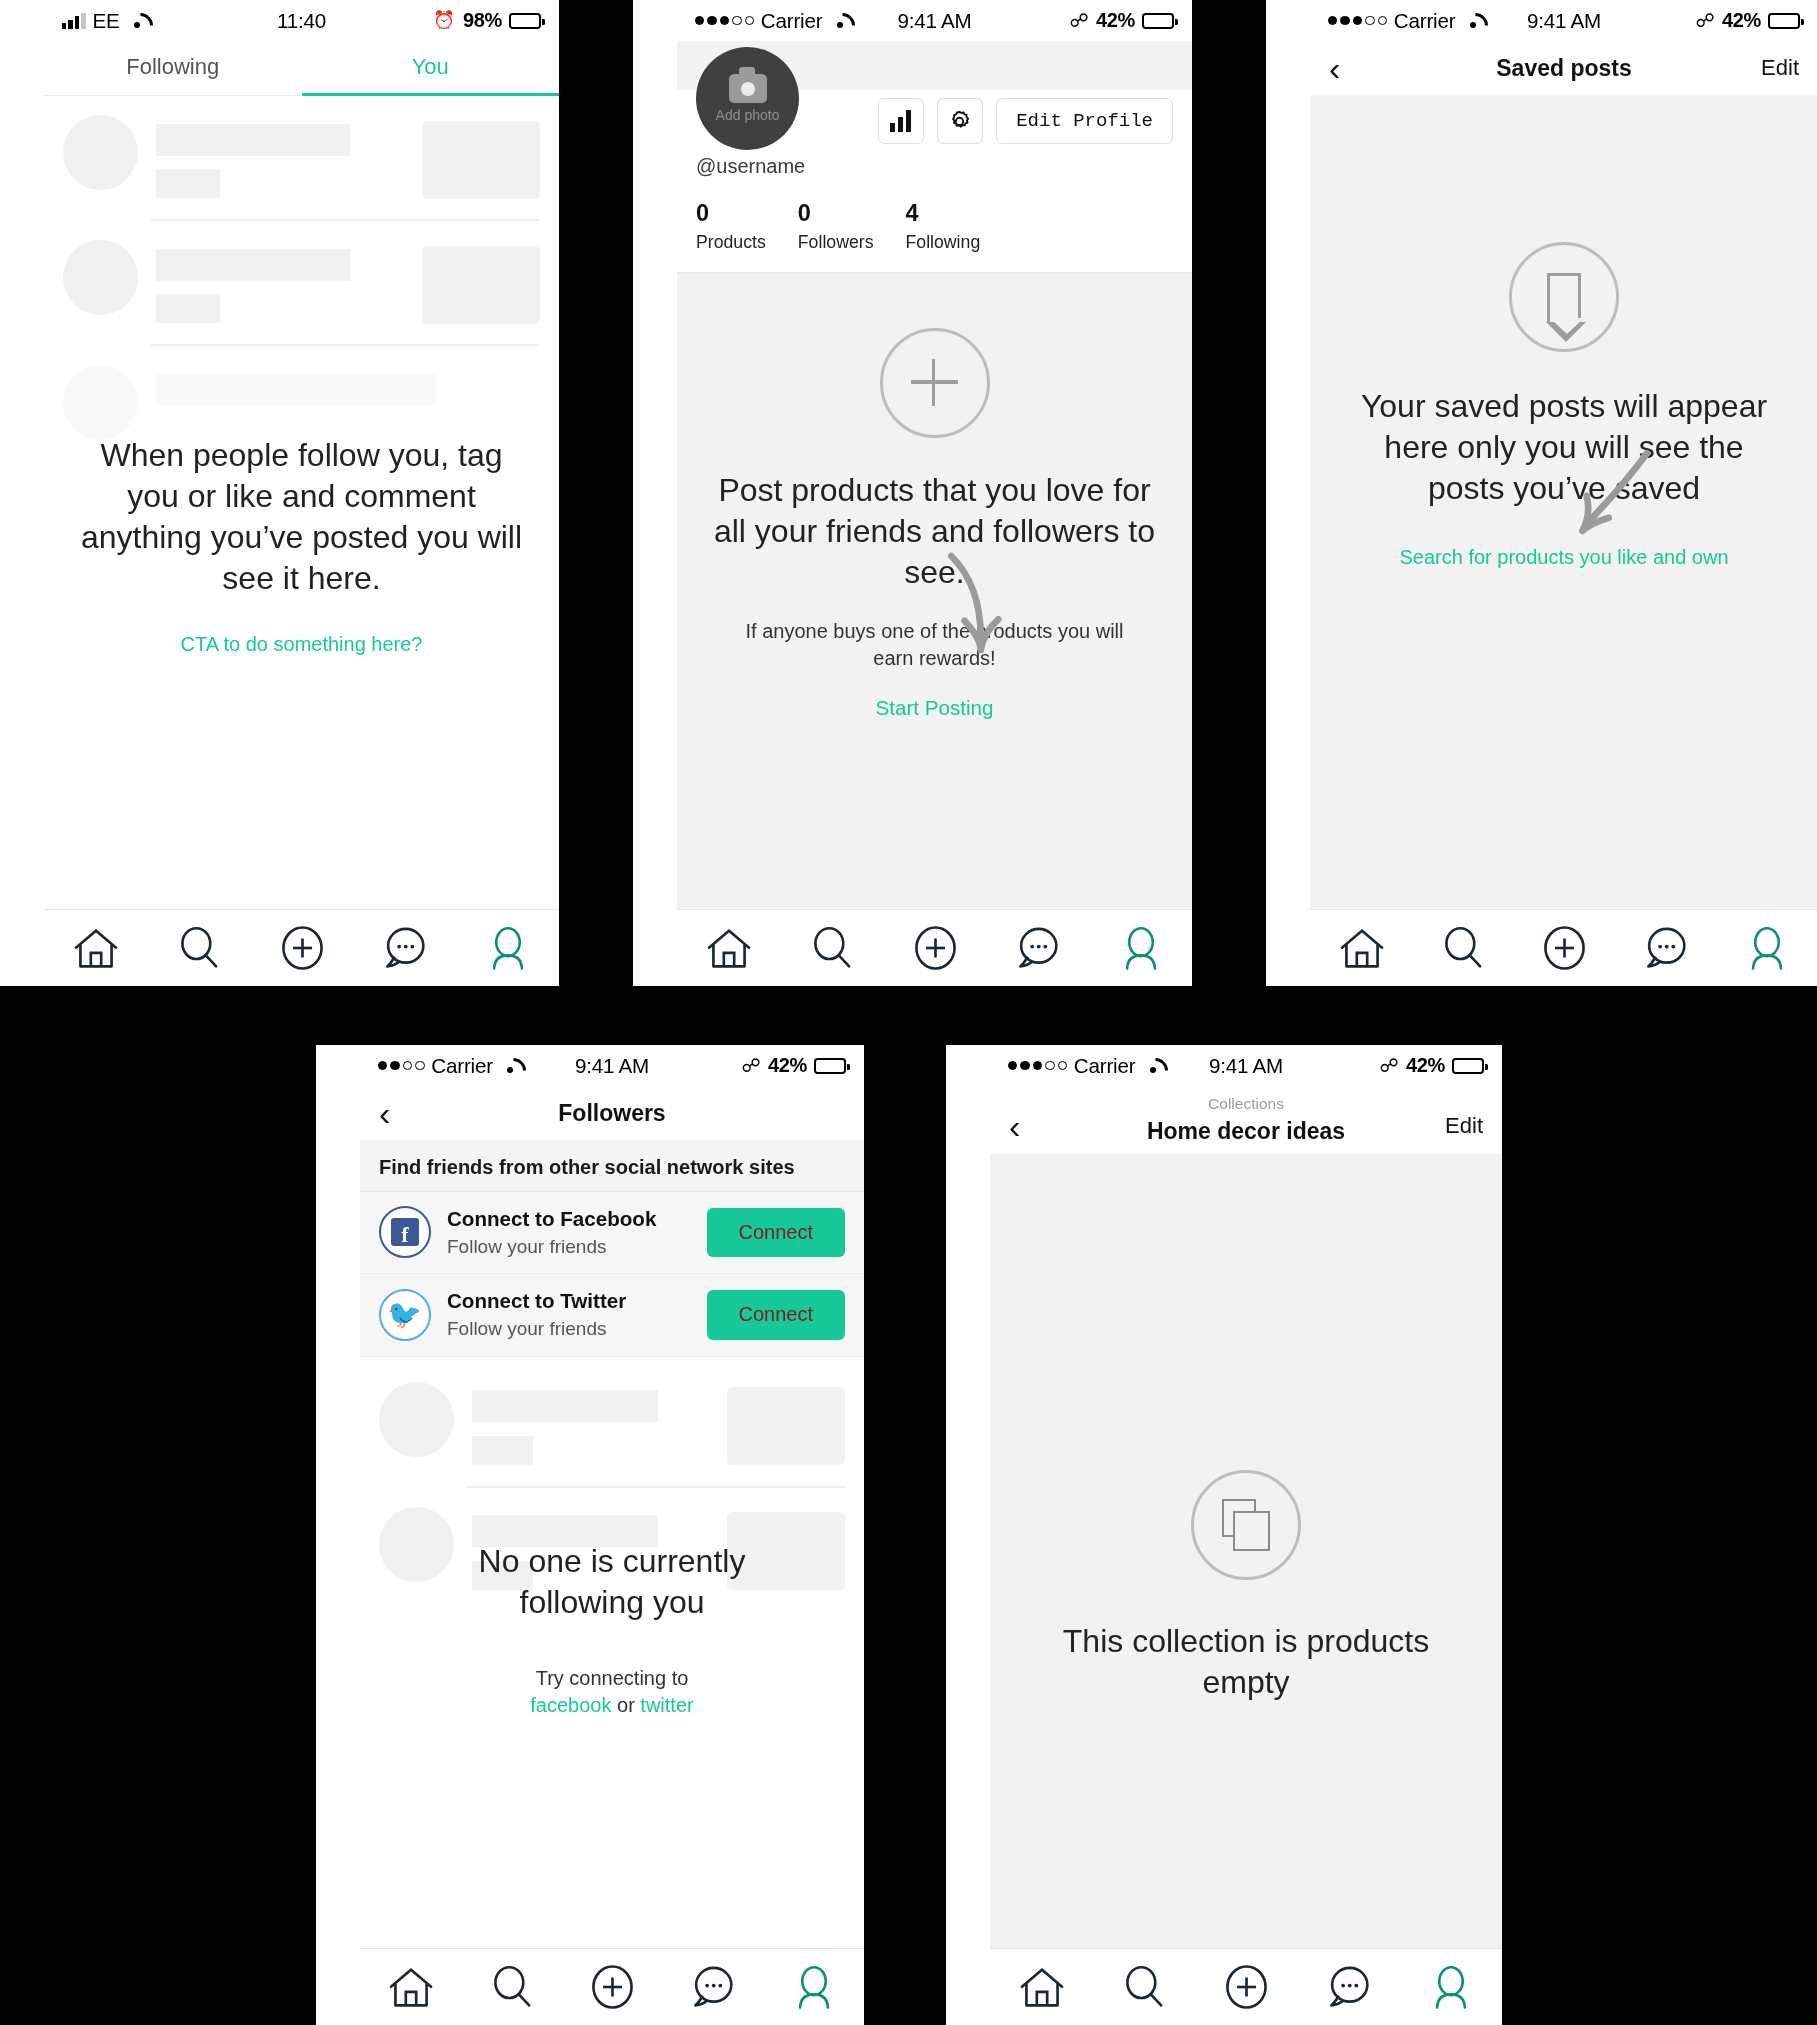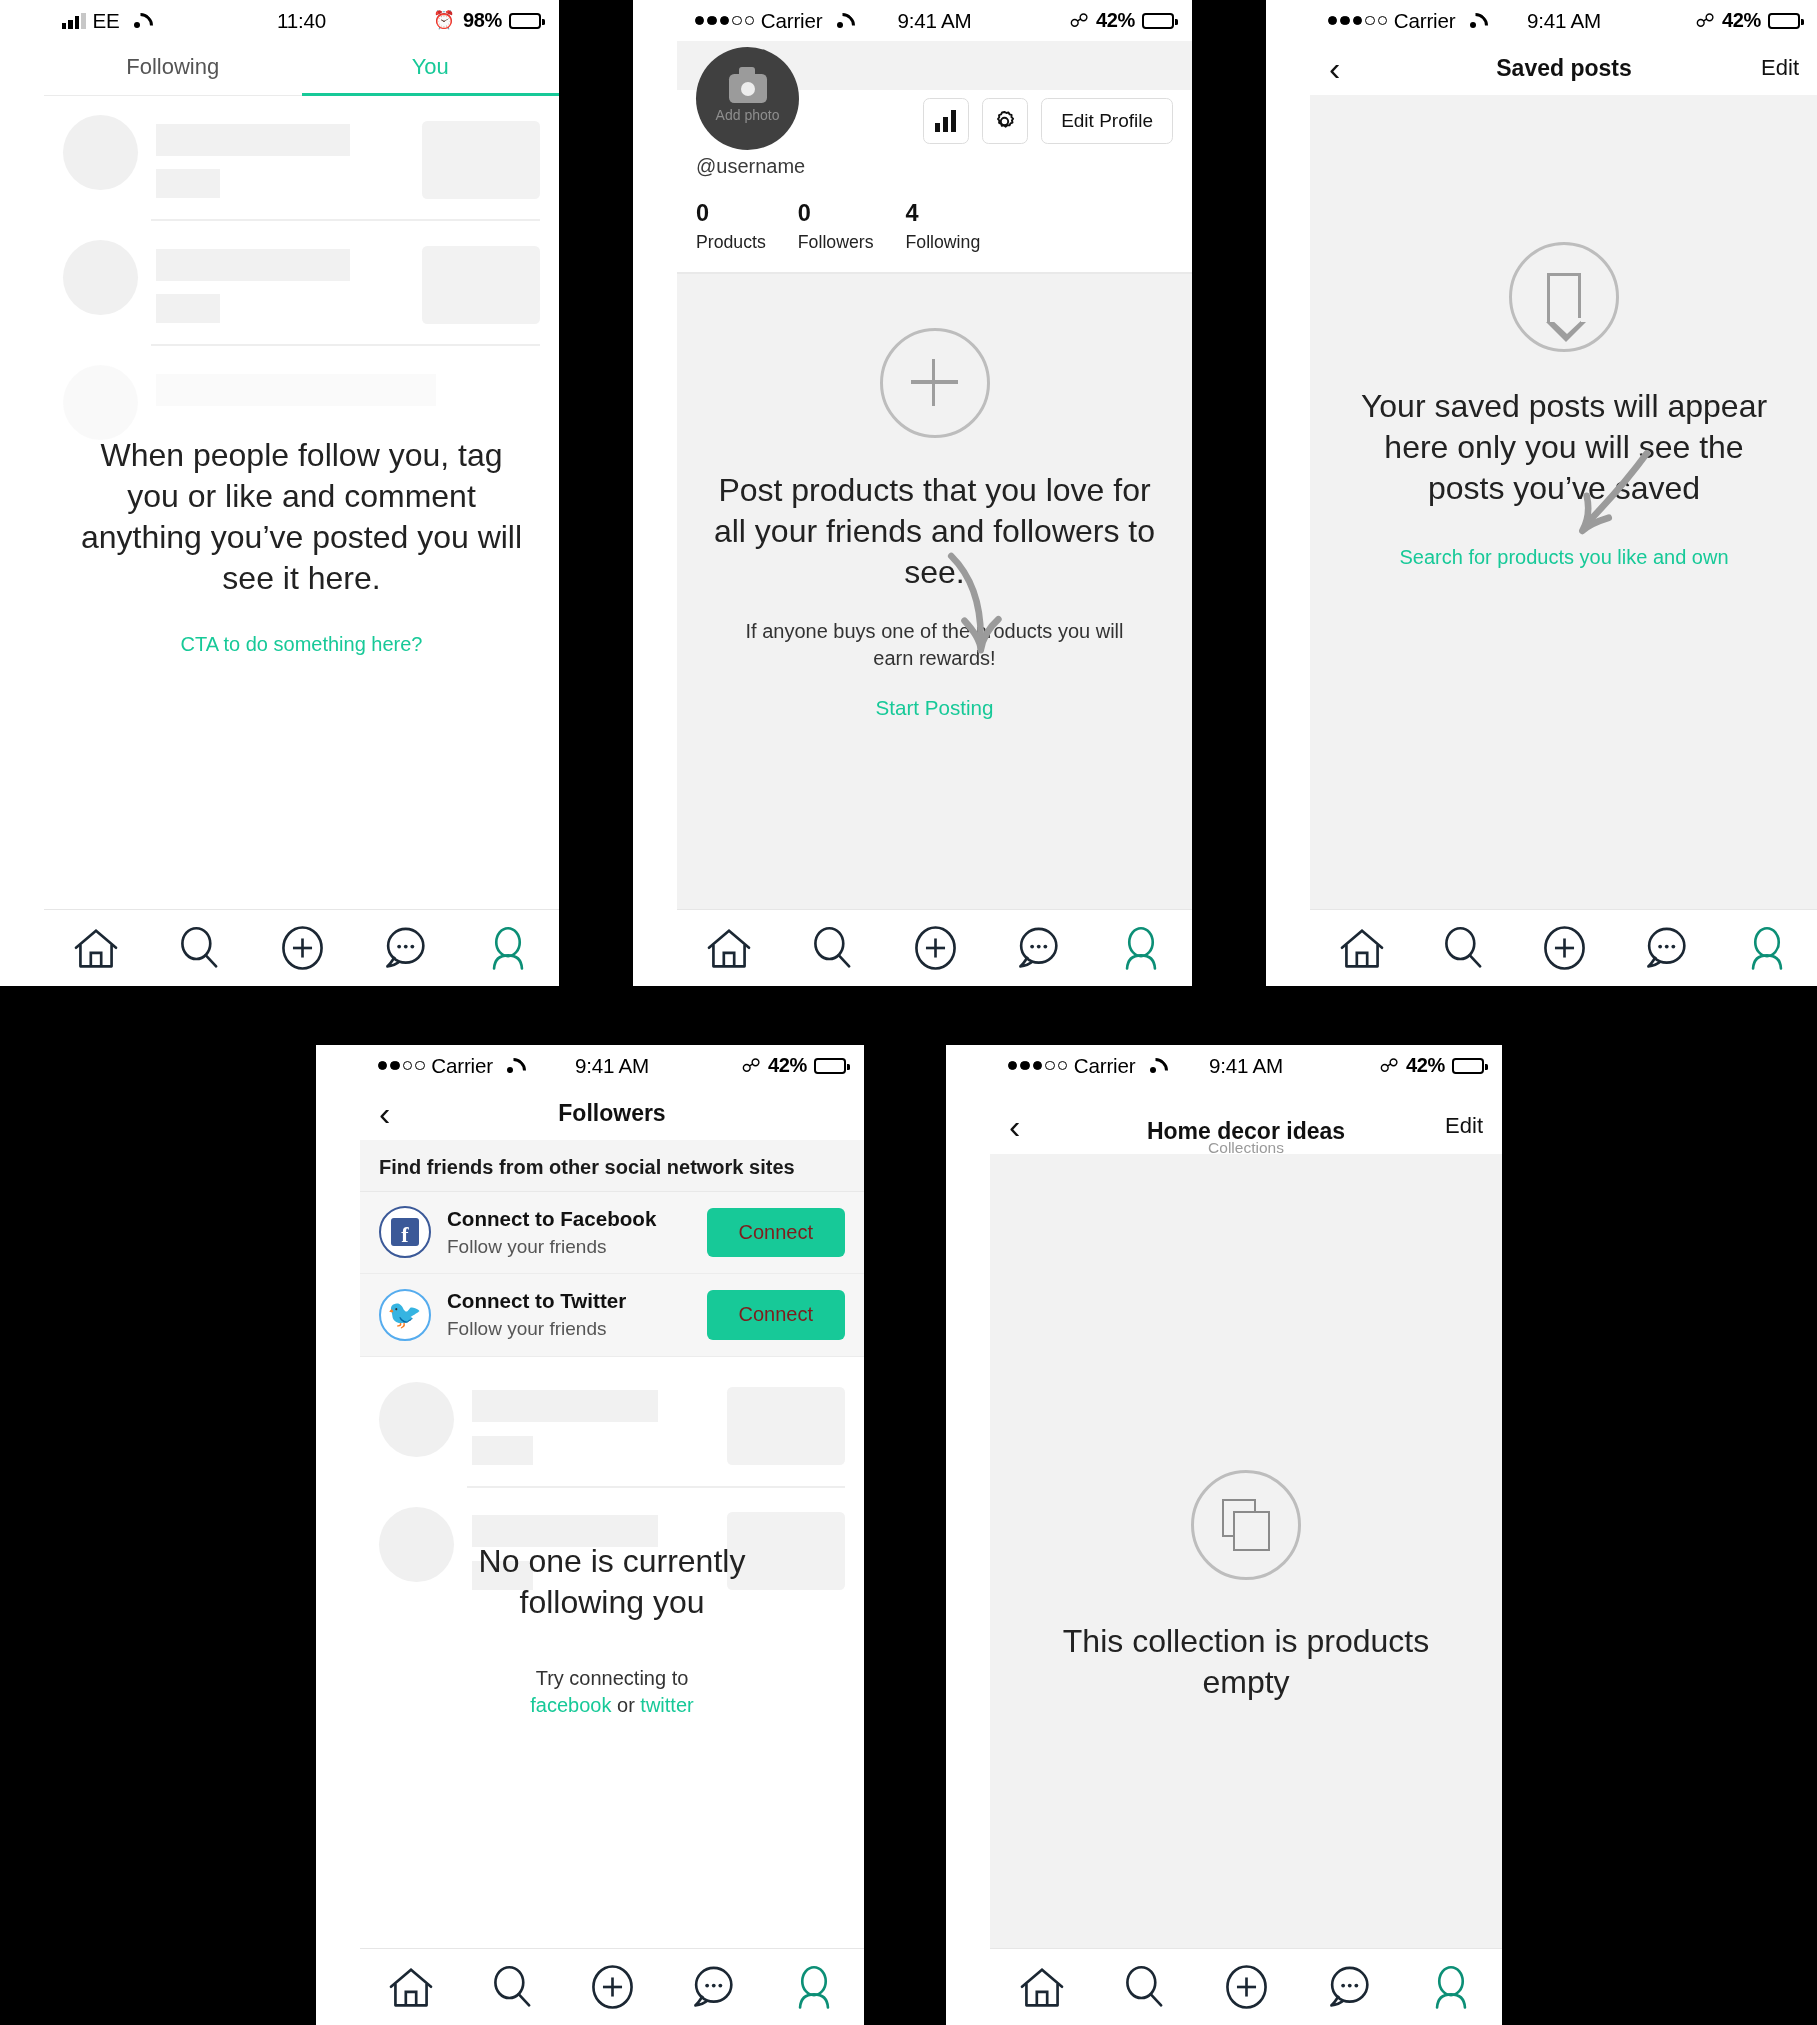--- a/index.html
+++ b/index.html
@@ -96,21 +96,21 @@
   .nav-back {
     font-size: 34px; line-height: 1; font-weight: 300; color: #111;
     width: 37px; cursor: pointer;
   }
   .nav-title {
     position: absolute; left: 0; right: 0; text-align: center;
     font-size: 23px; font-weight: bold; color: #111; pointer-events: none;
   }
   .nav-eyebrow {
     position: absolute; left: 0; right: 0; top: -19px; text-align: center;
-    font-size: 15.5px; color: #9a9a9a; pointer-events: none; margin-top: 44px;
+    font-size: 15.5px; color: #9a9a9a; pointer-events: none;
   }
   .nav-action {
     margin-left: auto; font-size: 22px; color: #111; cursor: pointer; z-index: 3;
   }
   .navbar.two-line { height: 68px; }
   .navbar.two-line .nav-title { top: 32px; }
   .navbar.two-line .nav-eyebrow { top: 8.8px; }
 
   
   .segtabs { display: flex; flex: 0 0 auto; border-bottom: 1.5px solid #ebebeb; }
@@ -258,21 +258,21 @@
   .prof-actions {
     position: absolute; right: 19px; top: 57px; display: flex; gap: 13.2px; align-items: center;
   }
   .sq-btn {
     width: 46px; height: 46px; border: 1.5px solid #dddddd; border-radius: 6.6px;
     background: #fff; display: flex; align-items: center; justify-content: center; cursor: pointer;
   }
   .edit-btn {
     height: 46px; border: 1.5px solid #dddddd; border-radius: 6.6px; background: #fff;
     padding: 0 19px; font-size: 19px; color: #111; cursor: pointer;
-    font-family: Liberation Sans, sans-serif;
+    font-family: Liberation Mono, monospace;
   }
   .bars-glyph { display: flex; align-items: flex-end; gap: 2.9px; height: 22px; }
   .bars-glyph i { width: 5.2px; background: #111; display: block; }
   .bars-glyph i:nth-child(1){ height: 8.8px; }
   .bars-glyph i:nth-child(2){ height: 15.5px; }
   .bars-glyph i:nth-child(3){ height: 22px; }
   .prof-name { font-size: 28px; font-weight: bold; color: #111; margin-top: 19px; }
   .prof-handle { font-size: 20px; color: #3a3a3a; margin-top: 5.2px; }
   .stats { display: flex; gap: 32px; margin-top: 22px; }
   .stat-num { font-size: 23.5px; font-weight: bold; color: #111; }

